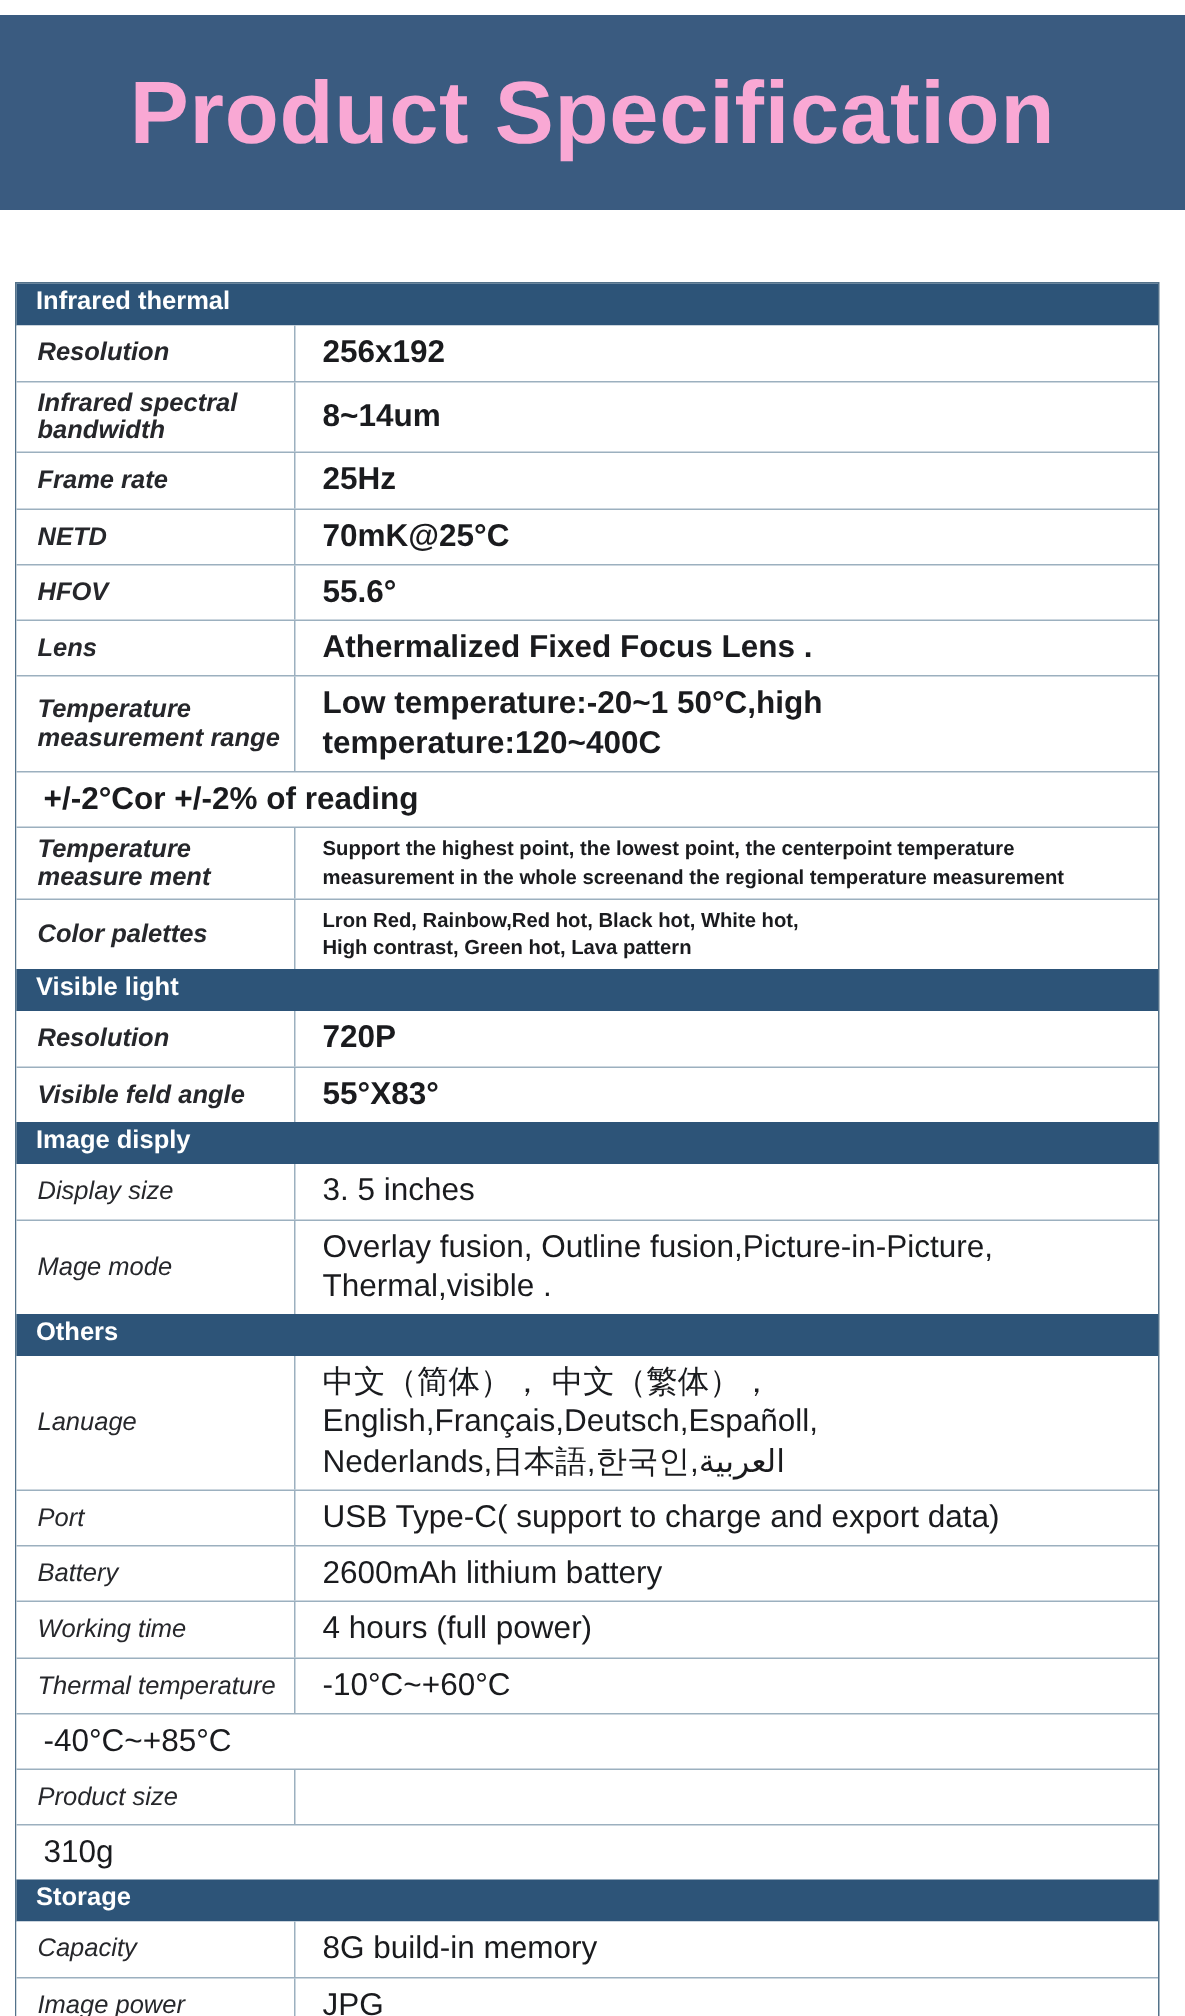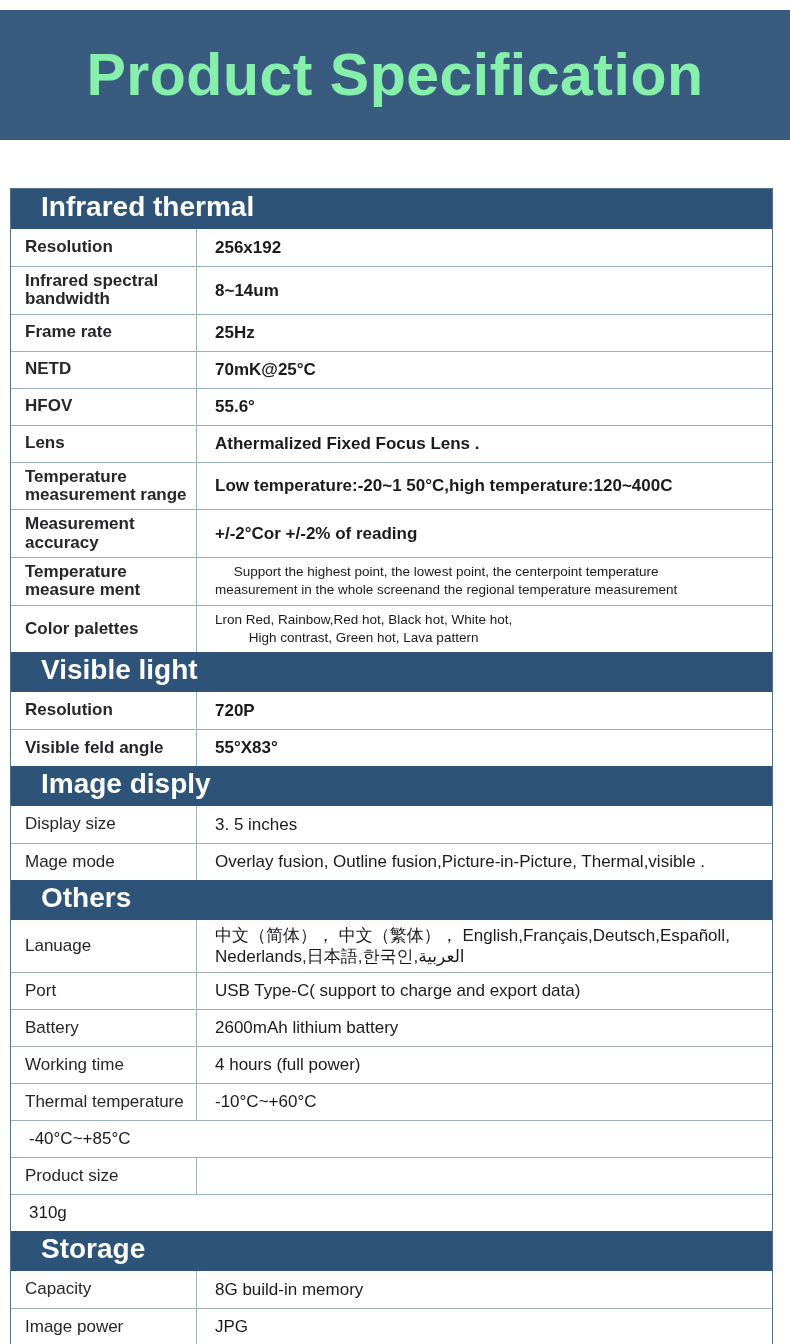--- a/index.html
+++ b/index.html
@@ -16,51 +16,51 @@
     width:790px;height:1344px;background:#ffffff;
     font-family:"Liberation Sans","DejaVu Sans",sans-serif;
     overflow:hidden;
   }
   .top-strip{height:10px;background:#ffffff;}
   .banner{
     height:130px;background:var(--banner);
     display:flex;align-items:center;justify-content:center;
   }
   .banner h1{
-    margin:0;color:#86efac;font-size:59px;font-weight:bold;
+    margin:0;color:#f9a8d4;font-size:59px;font-weight:bold;
     letter-spacing:0.5px;white-space:nowrap;
   }
   .spec-table{
     margin:48px 17px 0 10px;width:763px;
     border:1px solid var(--outer-border);
     background:#ffffff;
   }
   .section-bar{
     background:var(--bar);color:#ffffff;
-    font-size:28px;font-weight:600;
-    padding:3px 8px 6px 30px;line-height:1.1;
+    font-size:17px;font-weight:600;
+    padding:3px 8px 6px 13px;line-height:1.1;
   }
   .row{display:flex;min-height:37px;background:#ffffff;}
   .row + .row{border-top:1px solid var(--row-border);}
   .cell-label{
     width:186px;flex:0 0 186px;
     border-right:1px solid var(--row-border);
     padding:5px 6px 5px 14px;
     font-size:17px;color:var(--label-color);
     line-height:1.08;
-    display:flex;flex-direction:column;justify-content:center;
+    display:flex;flex-direction:column;justify-content:center;font-style:italic;
   }
   .cell-value{
     flex:1;padding:5px 10px 5px 18px;
-    font-size:17px;color:var(--value-color);
+    font-size:21px;color:var(--value-color);
     line-height:1.25;white-space:pre-line;
     display:flex;align-items:center;
   }
   .strong .cell-label,.strong .cell-value{font-weight:600;}
-  .row.small .cell-value{font-size:13.5px;font-weight:400;line-height:1.35;text-align:center;}
+  .row.small .cell-value{font-size:13.5px;font-weight:700;line-height:1.35;}
 </style>
 </head>
 <body>
 
 <div class="top-strip"></div>
 
 <div class="banner">
   <h1>Product Specification</h1>
 </div>
 
@@ -88,21 +88,20 @@
     </div>
     <div class="row strong">
       <div class="cell-label">Lens</div>
       <div class="cell-value">Athermalized Fixed Focus Lens .</div>
     </div>
     <div class="row strong">
       <div class="cell-label">Temperature measurement range</div>
       <div class="cell-value">Low temperature:-20~1 50°C,high temperature:120~400C</div>
     </div>
     <div class="row strong">
-      <div class="cell-label">Measurement accuracy</div>
       <div class="cell-value">+/-2°Cor +/-2% of reading</div>
     </div>
     <div class="row strong small">
       <div class="cell-label">Temperature measure ment</div>
       <div class="cell-value">Support the highest point, the lowest point, the centerpoint temperature
 measurement in the whole screenand the regional temperature measurement</div>
     </div>
     <div class="row strong small">
       <div class="cell-label">Color palettes</div>
       <div class="cell-value">Lron Red, Rainbow,Red hot, Black hot, White hot,

